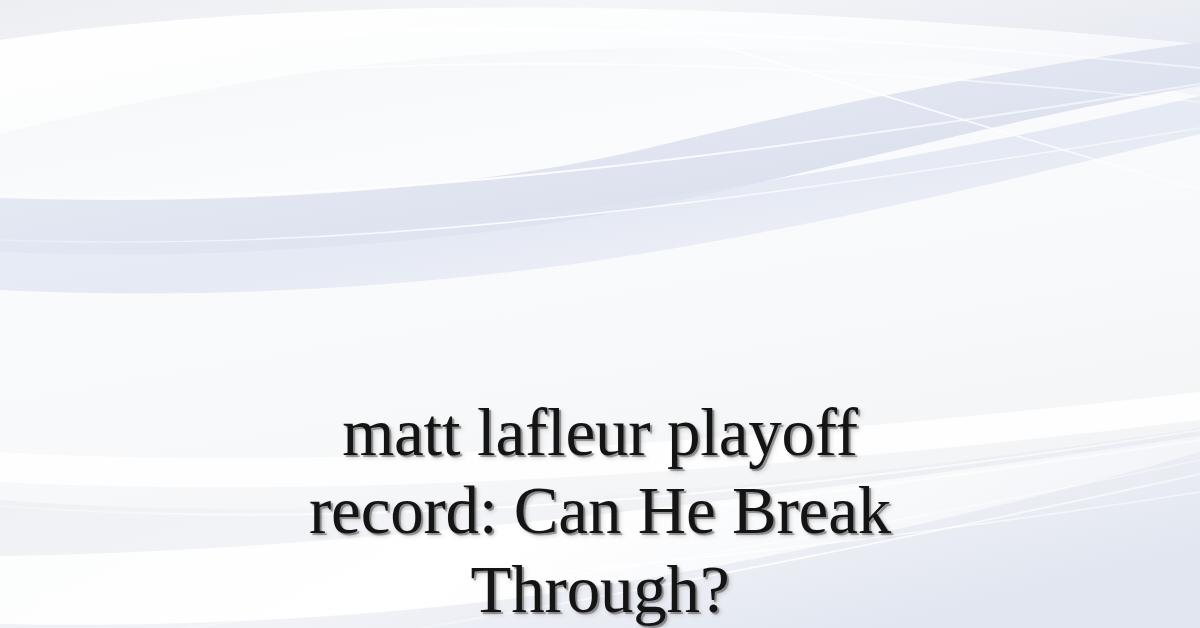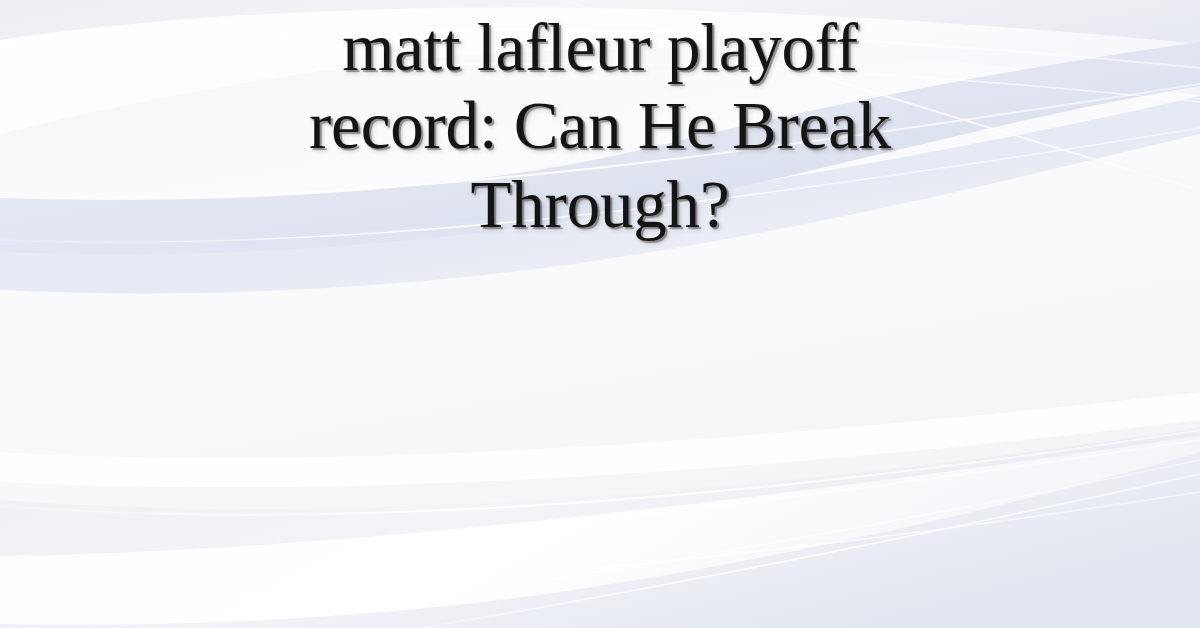--- a/index.html
+++ b/index.html
@@ -34,23 +34,23 @@
   }
 
   
   .title-wrap {
     position: absolute;
     left: 0;
     right: 0;
     top: 0;
     height: 628px;
     display: flex;
-    align-items: flex-start;
+    align-items: flex-end;
     justify-content: center;
-    padding: 8px 84px;
+    padding: 0 84px;
     box-sizing: border-box;
   }
 
   .headline {
     margin: 0;
     width: 100%;
     max-width: 700px;
     text-align: center;
     font-family: "Liberation Serif", "DejaVu Serif", serif;
     font-weight: 400;

